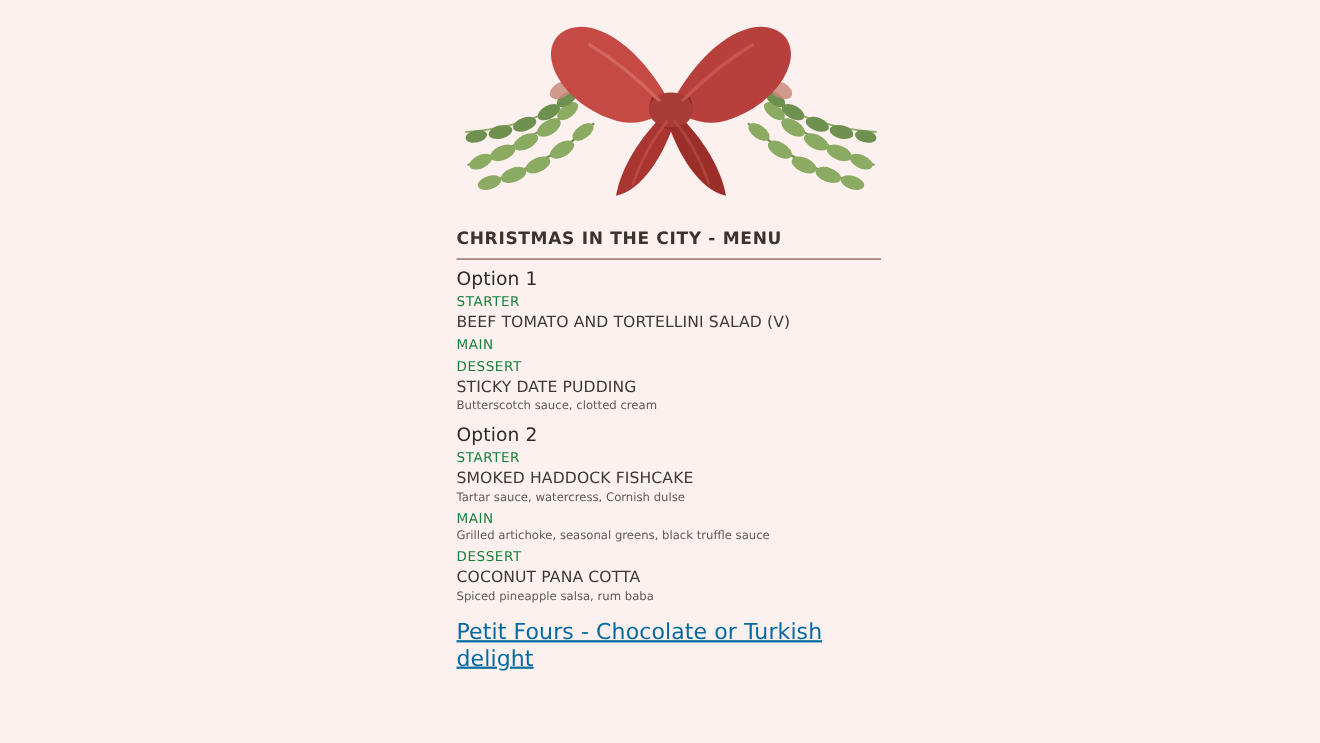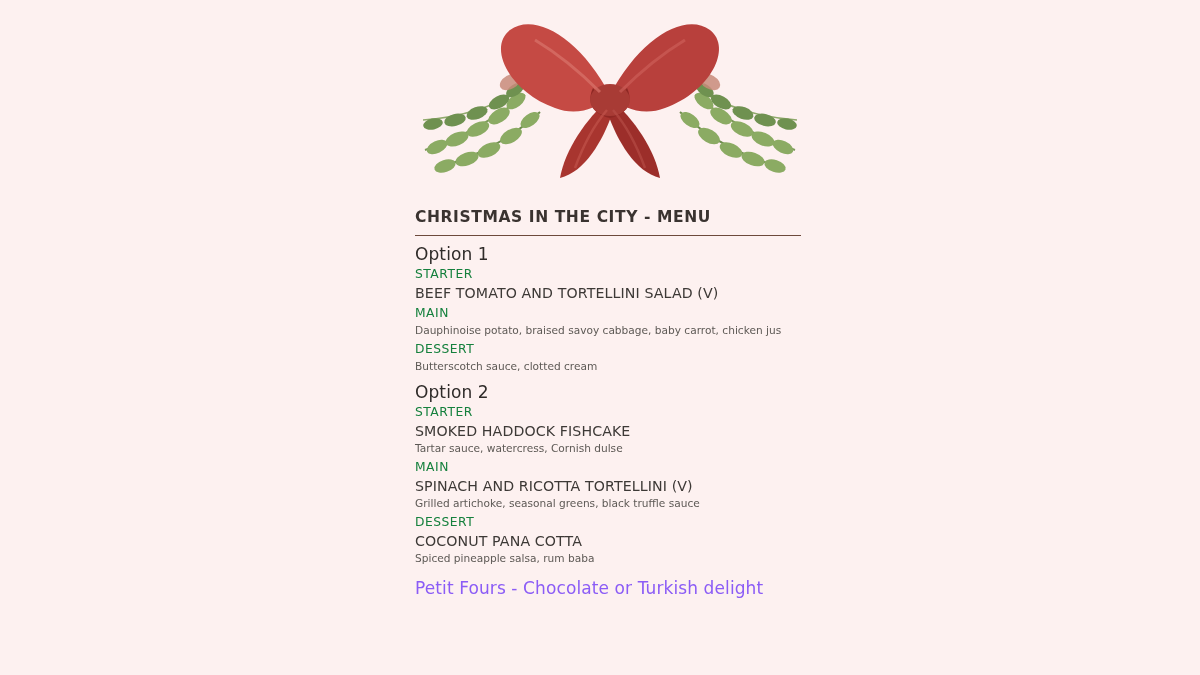--- a/index.html
+++ b/index.html
@@ -70,25 +70,26 @@
     line-height: 1.35;
     font-family: "DejaVu Sans", sans-serif;
   }
   .dish-desc {
     font-size: 10.6px;
     color: #5d5955;
     line-height: 1.5;
     font-family: "DejaVu Sans", sans-serif;
   }
   .petit-fours {
-    font-size: 17px;
-    color: #8b5cf6;
+    font-size: 20px;
+    color: #0369a1;
     margin-top: 11px;
     letter-spacing: 0.1px;
     font-family: "DejaVu Sans", sans-serif;
+    text-decoration: underline;
   }
 </style>
 </head>
 <body>
 
 <div class="page">
   <div class="content">
 
     <div class="wreath">
       <svg width="390" height="190" viewBox="0 0 390 190" xmlns="http://www.w3.org/2000/svg">
@@ -171,38 +172,37 @@
     <div class="menu-title">CHRISTMAS IN THE CITY - MENU</div>
 
     <div class="option-block">
       <div class="option-label">Option 1</div>
       <div class="course">
         <div class="course-name">STARTER</div>
         <div class="dish">BEEF TOMATO AND TORTELLINI SALAD (V)</div>
       </div>
       <div class="course">
         <div class="course-name">MAIN</div>
-        <div class="dish-desc">Dauphinoise potato, braised savoy cabbage, baby carrot, chicken jus</div>
       </div>
       <div class="course">
         <div class="course-name">DESSERT</div>
+        <div class="dish">STICKY DATE PUDDING</div>
         <div class="dish-desc">Butterscotch sauce, clotted cream</div>
       </div>
     </div>
 
     <div class="option-block">
       <div class="option-label">Option 2</div>
       <div class="course">
         <div class="course-name">STARTER</div>
         <div class="dish">SMOKED HADDOCK FISHCAKE</div>
         <div class="dish-desc">Tartar sauce, watercress, Cornish dulse</div>
       </div>
       <div class="course">
         <div class="course-name">MAIN</div>
-        <div class="dish">SPINACH AND RICOTTA TORTELLINI (V)</div>
         <div class="dish-desc">Grilled artichoke, seasonal greens, black truffle sauce</div>
       </div>
       <div class="course">
         <div class="course-name">DESSERT</div>
         <div class="dish">COCONUT PANA COTTA</div>
         <div class="dish-desc">Spiced pineapple salsa, rum baba</div>
       </div>
     </div>
 
     <div class="petit-fours">Petit Fours - Chocolate or Turkish delight</div>

